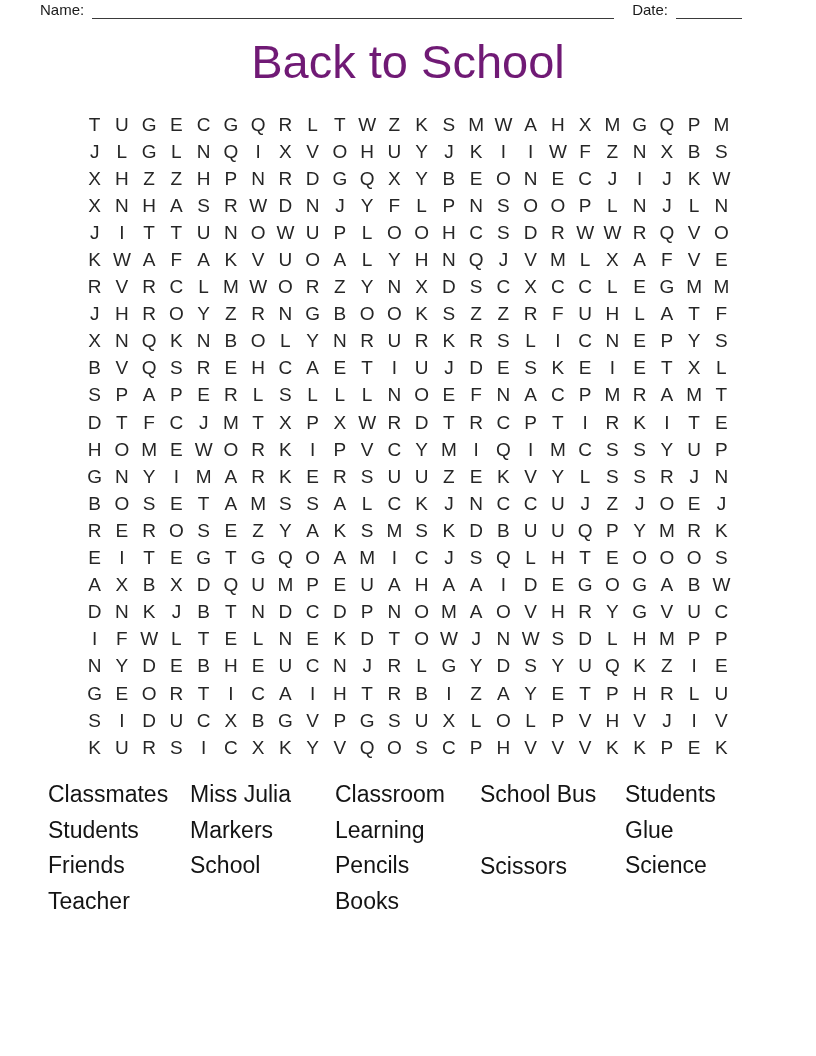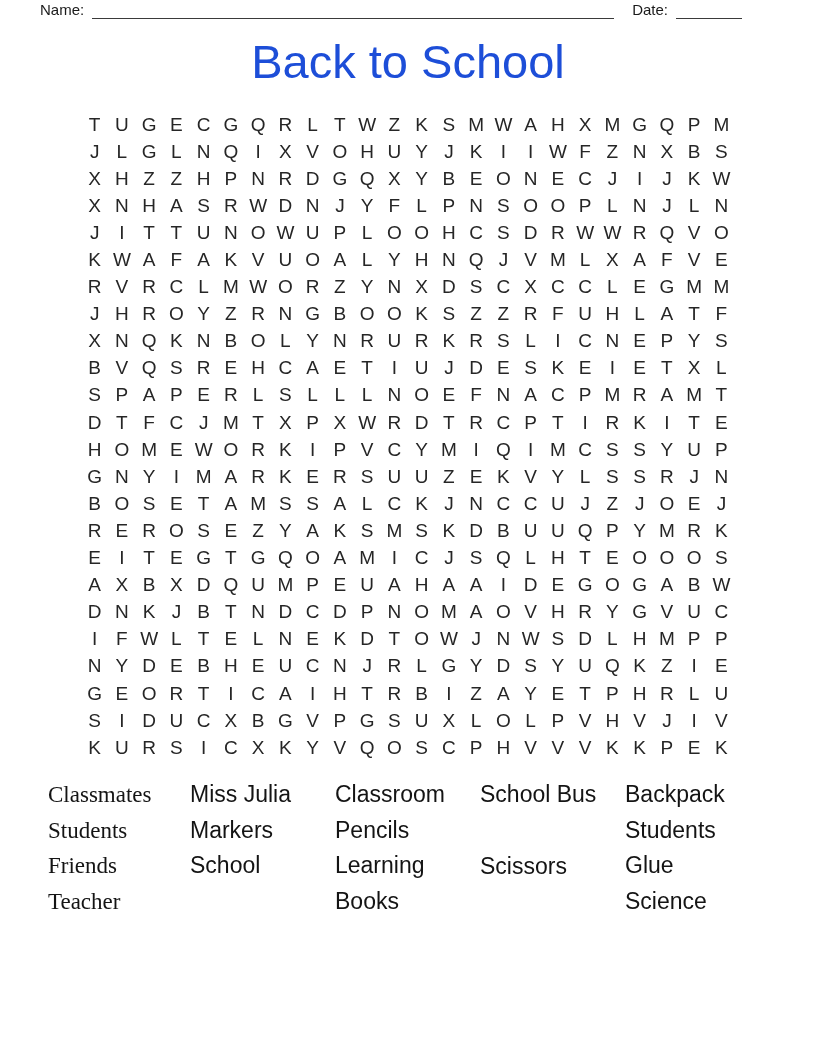--- a/index.html
+++ b/index.html
@@ -7,31 +7,31 @@
   .page{position:relative;width:816px;height:919px;background:#ffffff;overflow:hidden;}
 
   
   .header{position:absolute;top:0;left:40px;width:702px;display:flex;align-items:flex-end;font-size:15px;line-height:20px;color:#1a1a1a;}
   .hlabel{white-space:nowrap;}
   .fill-line{border-bottom:1.6px solid #3a3a3a;height:17px;}
   .name-line{flex:1;margin:0 18px 1px 8px;}
   .date-line{width:66px;margin:0 0 1px 8px;}
 
   
-  .title{position:absolute;top:33px;left:0;width:100%;text-align:center;font-size:47px;line-height:58px;font-weight:400;color:#1d4ed8;letter-spacing:0px;}
+  .title{position:absolute;top:33px;left:0;width:100%;text-align:center;font-size:47px;line-height:58px;font-weight:400;color:#701a75;letter-spacing:0px;}
 
   
   .grid{position:absolute;left:81px;top:111px;width:654px;}
   .grid-row{display:flex;height:27.1px;}
   .cell{width:27.25px;display:flex;align-items:center;justify-content:center;font-size:19px;font-weight:400;color:#262626;}
 
   
   .words{position:absolute;left:48px;top:777px;display:flex;align-items:flex-start;color:#141414;}
   .word-col{display:flex;flex-direction:column;}
-  .word-col-0{width:142px;font-family:Liberation Serif, serif;}
+  .word-col-0{width:142px;}
   .word-col-1{width:145px;}
   .word-col-2{width:145px;}
   .word-col-3{width:145px;gap:36px;}
   .word-item{font-size:23px;line-height:35.7px;white-space:nowrap;}
 </style>
 </head>
 <body>
 
 <div class="page">
 
@@ -679,31 +679,30 @@
         <div class="word-item">Teacher</div>
         <div class="word-item">Math</div>
       </div>
       <div class="word-col word-col-1">
         <div class="word-item">Miss Julia</div>
         <div class="word-item">Markers</div>
         <div class="word-item">School</div>
       </div>
       <div class="word-col word-col-2">
         <div class="word-item">Classroom</div>
+        <div class="word-item">Learning</div>
         <div class="word-item">Pencils</div>
-        <div class="word-item">Learning</div>
         <div class="word-item">Books</div>
       </div>
       <div class="word-col word-col-3">
         <div class="word-item">School Bus</div>
         <div class="word-item">Scissors</div>
         <div class="word-item">Reading</div>
         <div class="word-item">Paper</div>
       </div>
       <div class="word-col word-col-4">
-        <div class="word-item">Backpack</div>
         <div class="word-item">Students</div>
         <div class="word-item">Glue</div>
         <div class="word-item">Science</div>
       </div>
     </div>
 
 </div>
 
 </body></html>

